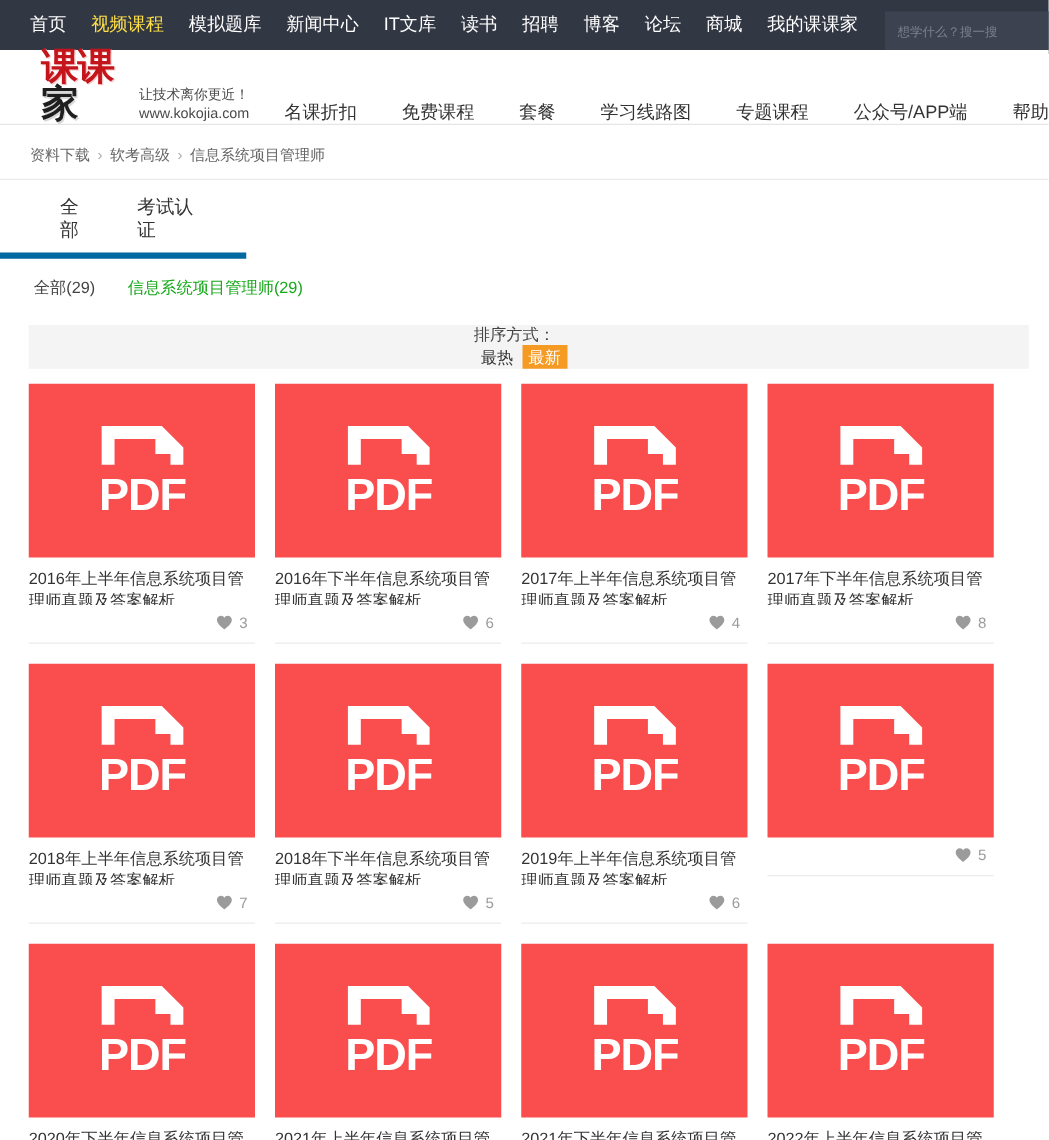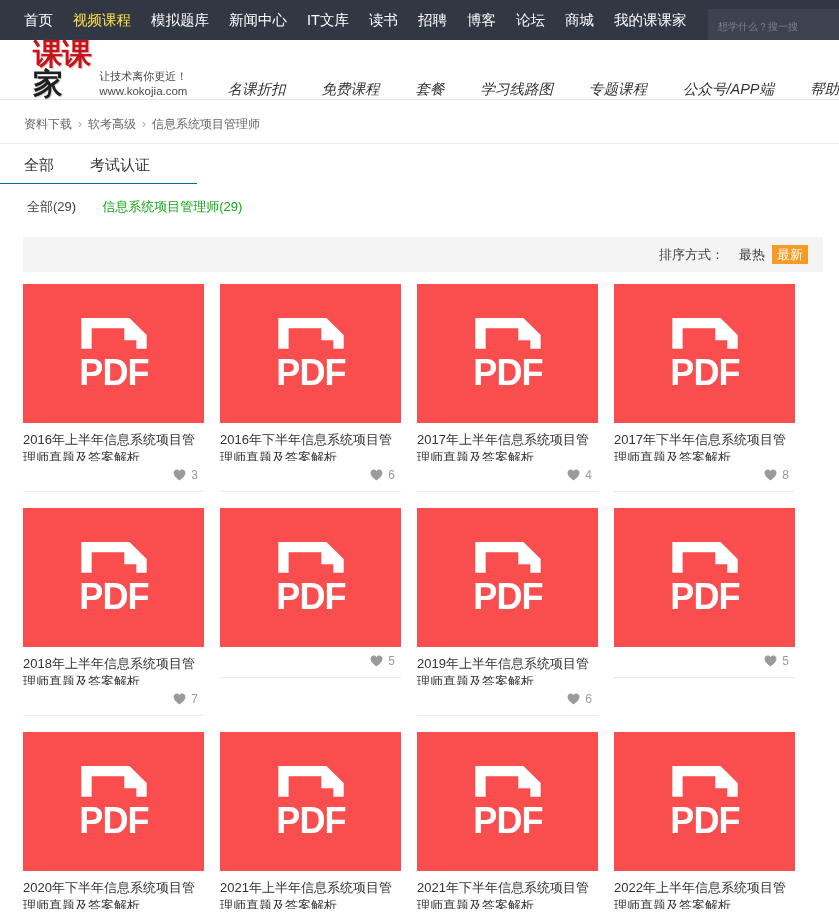--- a/index.html
+++ b/index.html
@@ -67,21 +67,21 @@
   .logo-k { color: #c4151c; text-shadow: 1px 1px 0 #f3c9c9; }
   .logo-j { color: #1f1f1f; text-shadow: 1px 1px 0 #d8d8d8; }
   .logo-tag {
     margin-left: 6px;
     margin-bottom: 1px;
     line-height: 1.25;
   }
   .logo-tag .t1 { font-size: 11px; color: #4a4a4a; display: block; }
   .logo-tag .t2 { font-size: 11.5px; color: #4a4a4a; display: block; }
 
-  .mainnav { display: flex; align-items: center; margin-left: 40px; font-style: italic; }
+  .mainnav { display: flex; align-items: center; margin-left: 28px; }
   .mainnav-item {
     font-size: 14.5px;
     color: #333333;
     margin-right: 36px;
     white-space: nowrap;
     cursor: pointer;
   }
   .mainnav-item:last-child { margin-right: 0; }
 
   
@@ -94,22 +94,22 @@
   .breadcrumb .sep { color: #aaaaaa; margin: 0 6px; cursor: default; }
 
   
   .tabs-wrap {
     border-top: 1px solid #ebebeb;
     padding-top: 10px;
     margin: 0 0 0 0;
   }
   .tabs {
     display: flex;
-    padding-left: 24px;
-    border-bottom: 1px solid #0369a1;
+    padding-left: 48px;
+    border-bottom: 5px solid #0369a1;
     width: 197px;
     margin-left: 0;
   }
   .tab {
     font-size: 15px;
     color: #333333;
     padding: 2px 0 8px 0;
     margin-right: 36px;
     cursor: pointer;
   }
@@ -134,20 +134,21 @@
   .sortbar {
     margin: 21px 16px 0 23px;
     height: 35px;
     background: #f4f4f4;
     display: flex;
     align-items: center;
     justify-content: flex-end;
     padding-right: 15px;
     font-size: 13px;
     color: #444444;
+    flex-direction: column;
   }
   .sort-label { margin-right: 8px; }
   .sort-opt {
     margin-left: 2px;
     padding: 2px 5px;
     cursor: pointer;
     color: #333333;
   }
   .sort-opt.active {
     background: #f59a23;
@@ -332,20 +333,21 @@
       </div>
       <div class="card-spacer"></div>
     </div>
     <div class="card">
       <div class="thumb">
         <svg class="pdf-icon" viewBox="0 0 100 100">
           <path d="M12 8 H68 L88 28 V44 H76 V34 H62 V20 H24 V44 H12 Z" fill="#ffffff"></path>
           <text x="50" y="86" font-family="Liberation Sans, sans-serif" font-size="42" font-weight="bold" fill="#ffffff" text-anchor="middle" letter-spacing="-1">PDF</text>
         </svg>
       </div>
+      <div class="card-title">2018年下半年信息系统项目管理师真题及答案解析</div>
       <div class="card-meta">
         <svg class="heart-icon" viewBox="0 0 24 22">
           <path d="M12 21 C12 21 1 13.8 1 7.2 C1 3.6 3.8 1 7 1 C9.3 1 11.1 2.3 12 4 C12.9 2.3 14.7 1 17 1 C20.2 1 23 3.6 23 7.2 C23 13.8 12 21 12 21 Z" fill="#9b9b9b"></path>
         </svg>
         <span class="like-count">5</span>
       </div>
       <div class="card-spacer"></div>
     </div>
     <div class="card">
       <div class="thumb">

